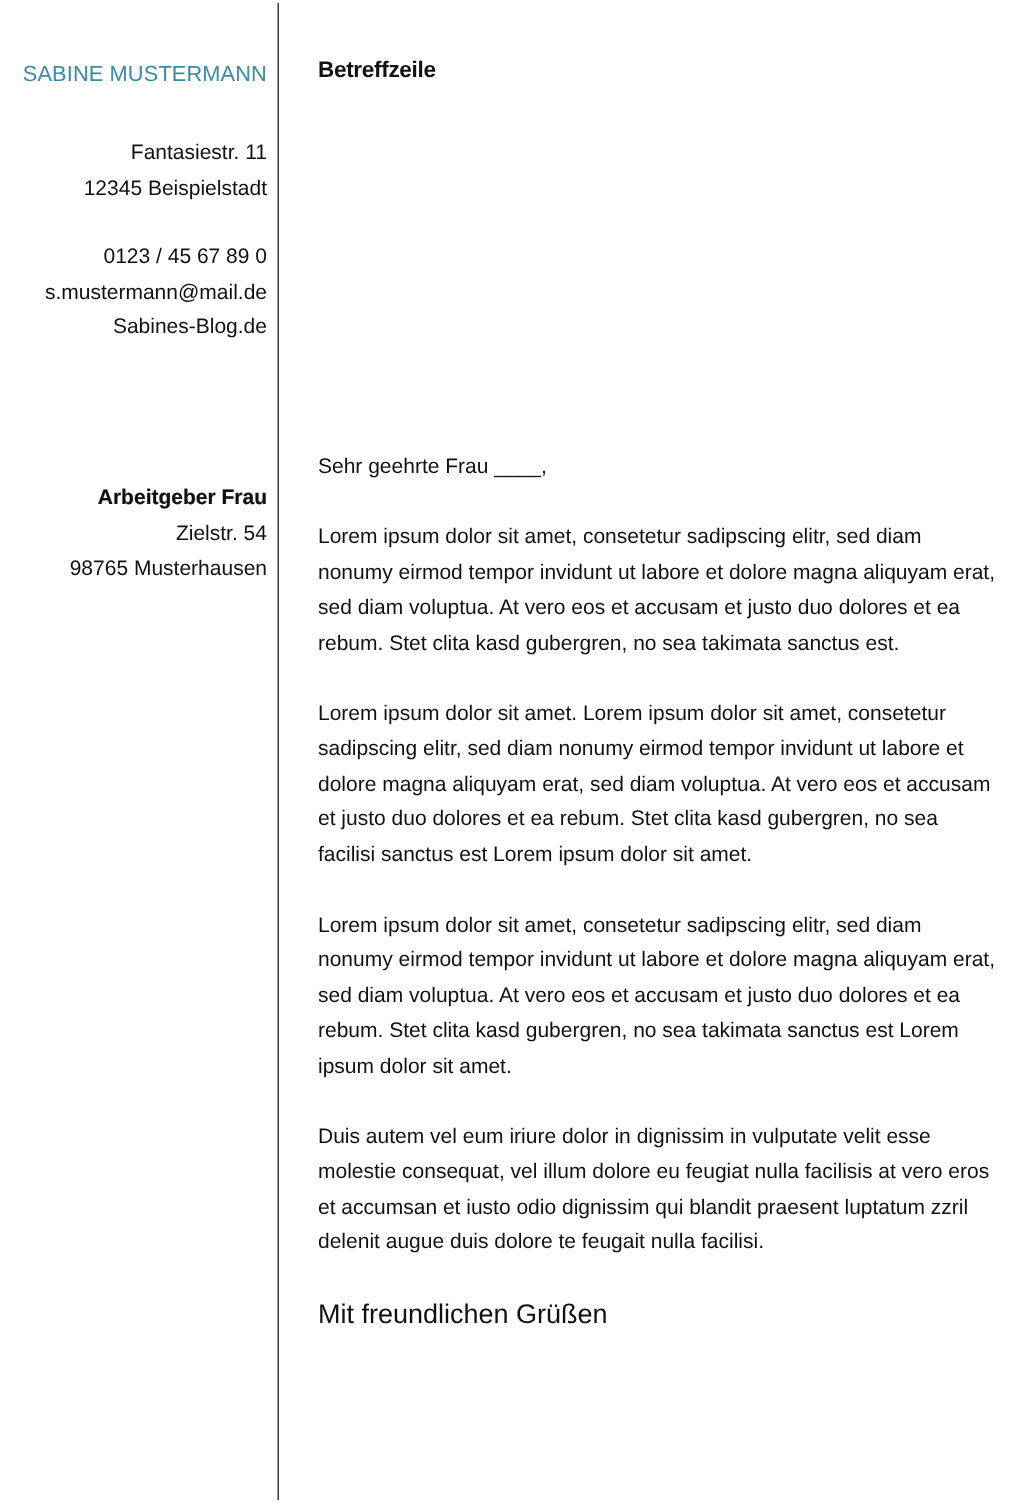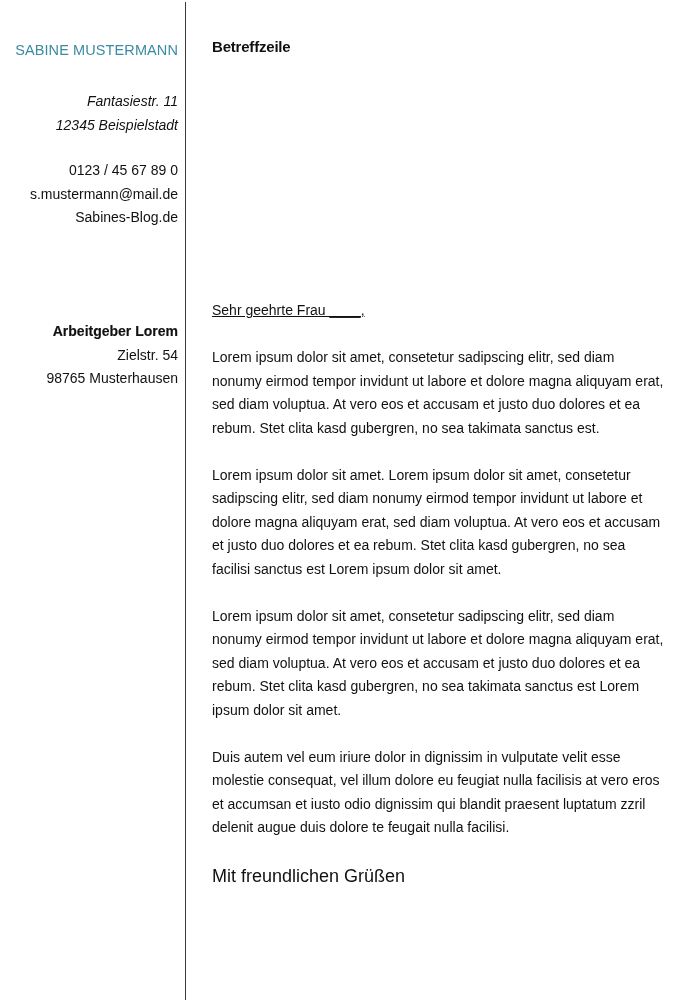--- a/index.html
+++ b/index.html
@@ -44,21 +44,20 @@
       white-space: nowrap;
       font-size: 14.5px;
       letter-spacing: 0.1px;
     }
     .sender-address {
       position: absolute;
       top: 89px;
       right: 0;
       white-space: nowrap;
       line-height: 24px;
-      font-style: italic;
     }
     .sender-contact {
       position: absolute;
       top: 159px;
       right: 0;
       white-space: nowrap;
       line-height: 23.5px;
     }
     .recipient {
       position: absolute;
@@ -88,21 +87,20 @@
       font-weight: bold;
       white-space: nowrap;
       letter-spacing: -0.2px;
     }
     .salutation {
       position: absolute;
       top: 302px;
       left: 0;
       font-size: 14px;
       white-space: nowrap;
-      text-decoration: underline;
     }
     .body-text {
       position: absolute;
       top: 346px;
       left: 0;
       width: 487px;
       font-size: 14px;
       line-height: 23.5px;
     }
     .paragraph {
@@ -135,21 +133,21 @@
       <span class="line">12345 Beispielstadt</span>
     </div>
 
     <div class="sender-contact">
       <span class="line">0123 / 45 67 89 0</span>
       <span class="line">s.mustermann@mail.de</span>
       <span class="line">Sabines-Blog.de</span>
     </div>
 
     <div class="recipient">
-      <span class="line company">Arbeitgeber Lorem</span>
+      <span class="line company">Arbeitgeber Frau</span>
       <span class="line">Zielstr. 54</span>
       <span class="line">98765 Musterhausen</span>
     </div>
   </div>
 
   <div class="main">
     <div class="subject">Betreffzeile</div>
 
     <div class="salutation">Sehr geehrte Frau ____,</div>
 

